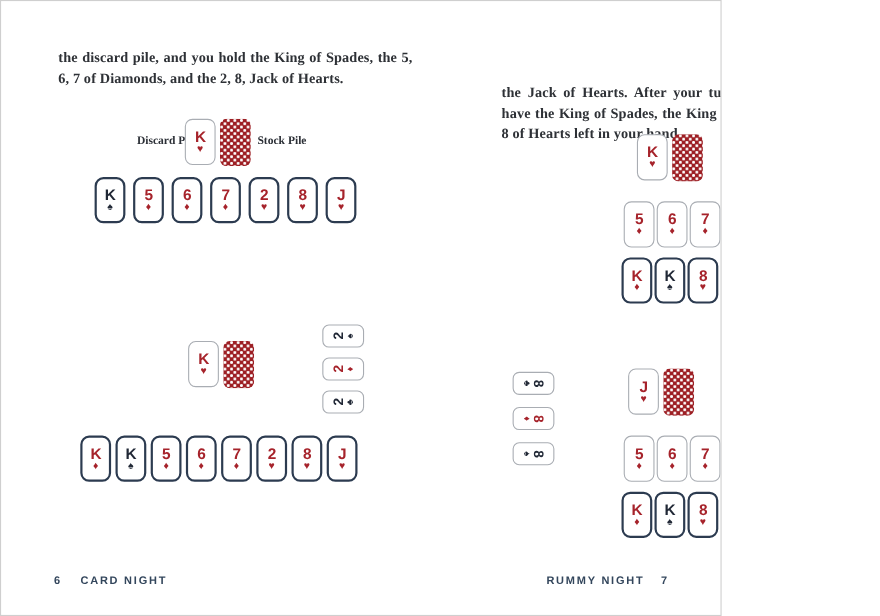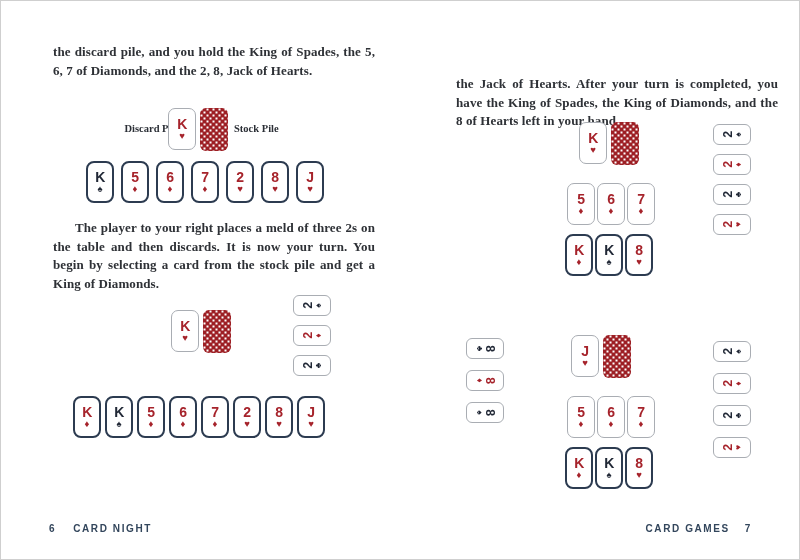--- a/index.html
+++ b/index.html
@@ -1,17 +1,17 @@
 <!DOCTYPE html>
 <html><head>
 <meta charset="utf-8">
 <style>
   html,body{margin:0;padding:0;background:#ffffff;}
   .spread{
-    position:relative; width:800px; height:560px; box-sizing:border-box;
+    position:relative; width:656px; height:560px; box-sizing:border-box;
     background:#ffffff; border:1px solid #cfcfcf; overflow:hidden;
     font-family:"Liberation Serif", serif;
   }
   
   .body-text{
     position:absolute; margin:0; width:322px;
     font:700 13px/18.6px "Liberation Serif", serif;
     color:#2e3136; text-align:justify; letter-spacing:.1px;
   }
   .indent{text-indent:22px;}
@@ -139,21 +139,20 @@
         </div>
       </div>
       <div class="card red">
         <div class="face">
           <span class="rank">J</span>
           <span class="suit">♥</span>
         </div>
       </div>
     </div>
 
-  <p class="body-text p2 indent">The player to your right places a meld of three 2s on the table and then discards. It is now your turn. You begin by selecting a card from the stock pile and get a King of Diamonds.</p>
 
   <div class="cards row pile-mid g-table">
       <div class="card red">
         <div class="face">
           <span class="rank">K</span>
           <span class="suit">♥</span>
         </div>
       </div>
       <div class="card back"></div>
     </div>
@@ -404,17 +403,17 @@
       </div>
       <div class="card red">
         <div class="face">
           <span class="rank">8</span>
           <span class="suit">♥</span>
         </div>
       </div>
     </div>
 
   <div class="footer footer-right">
-    <span>CARD GAMES</span>
+    <span>RUMMY NIGHT</span>
     <span>7</span>
   </div>
 
 </div>
 
 </body></html>

